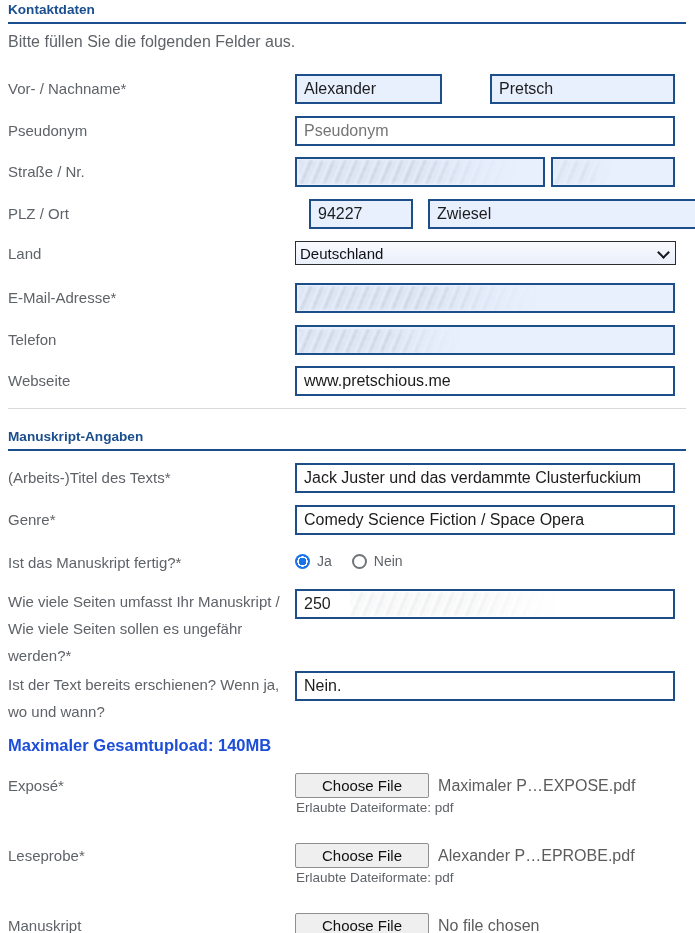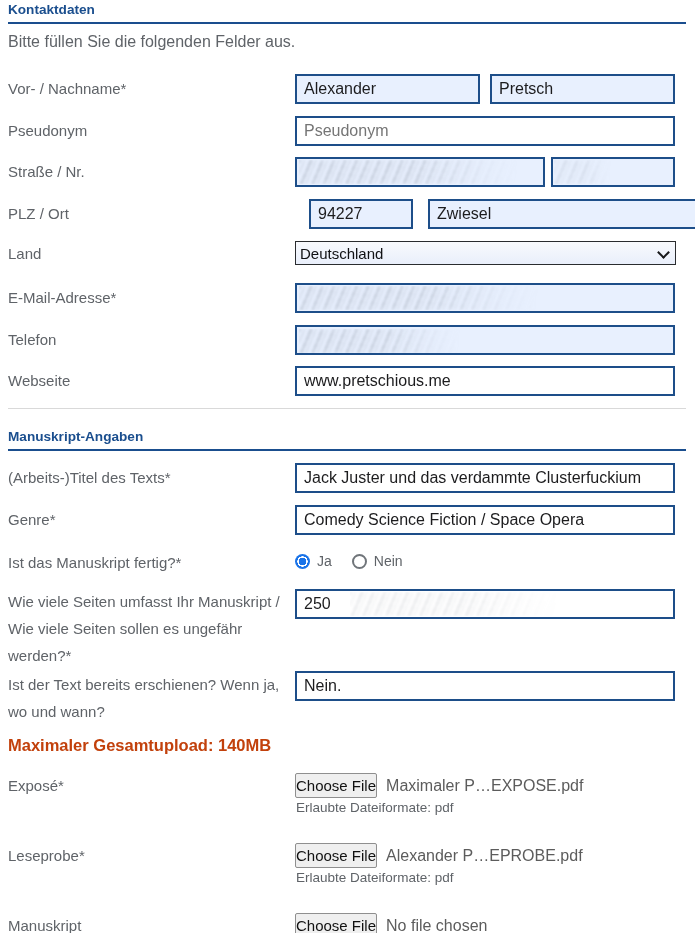--- a/index.html
+++ b/index.html
@@ -28,38 +28,38 @@
         -webkit-mask-image:linear-gradient(to right,#000 55%,rgba(0,0,0,.25) 85%,transparent 100%);
         mask-image:linear-gradient(to right,#000 55%,rgba(0,0,0,.25) 85%,transparent 100%);}
   .redact.light{opacity:.55;}
   .divider{position:absolute;left:8px;right:9px;border-top:1px solid #d9d9d9;}
   .radio-group{position:absolute;display:flex;align-items:center;}
   .radio{display:inline-block;width:15px;height:15px;border-radius:50%;box-sizing:border-box;}
   .radio.on{background:radial-gradient(circle,#1a73e8 0 3.6px,#fff 3.9px 5px,#1a73e8 5.3px 7.5px);}
   .radio.off{border:2px solid #70757a;background:#fff;}
   .radio-lbl{font-size:14px;color:#5f6368;margin-left:7px;}
   .gap{width:20px;}
-  .note{position:absolute;left:8px;font-size:16.5px;font-weight:700;color:#c2410c;}
+  .note{position:absolute;left:8px;font-size:16.5px;font-weight:700;color:#1d4ed8;}
   .file-row{position:absolute;left:295px;display:flex;align-items:center;}
-  .file-btn{box-sizing:border-box;height:25px;line-height:21px;padding:1px 0;background:#efefef;
+  .file-btn{box-sizing:border-box;height:25px;line-height:21px;padding:1px 26px;background:#efefef;
         border:1px solid #8f8f8f;border-radius:2px;font-size:15px;color:#111;white-space:nowrap;
         font-family:inherit;cursor:default;}
   .file-name{font-size:16px;color:#5c5c5c;margin-left:9px;white-space:nowrap;}
   .hint{position:absolute;left:296px;font-size:13.5px;color:#5f6368;}
 </style>
 </head>
 <body>
 
 <div class="page">
 
   <div class="section-h" style="top:2px;">Kontaktdaten</div>
   <div class="intro" style="top:33px;">Bitte füllen Sie die folgenden Felder aus.</div>
 
   <div class="lbl" style="top:75px;">Vor- / Nachname*</div>
-  <input class="in blue" style="left: 295px; top: 74px; width: 185px;" readonly="" value="Alexander">
+  <input class="in blue" style="left: 295px; top: 74px; width: 147px;" readonly="" value="Alexander">
   <input class="in blue" style="left: 490px; top: 74px; width: 185px;" readonly="" value="Pretsch">
 
   <div class="lbl" style="top:117px;">Pseudonym</div>
   <input class="in" style="left: 295px; top: 116px; width: 380px;" readonly="" placeholder="Pseudonym">
 
   <div class="lbl" style="top:158px;">Straße / Nr.</div>
   <input class="in blue" style="left: 295px; top: 157px; width: 250px;" readonly="">
   <input class="in blue" style="left: 551px; top: 157px; width: 124px;" readonly="">
   <div class="redact" style="left:299px;top:160px;width:220px;height:24px;"></div>
   <div class="redact light" style="left:554px;top:160px;width:58px;height:24px;"></div>

